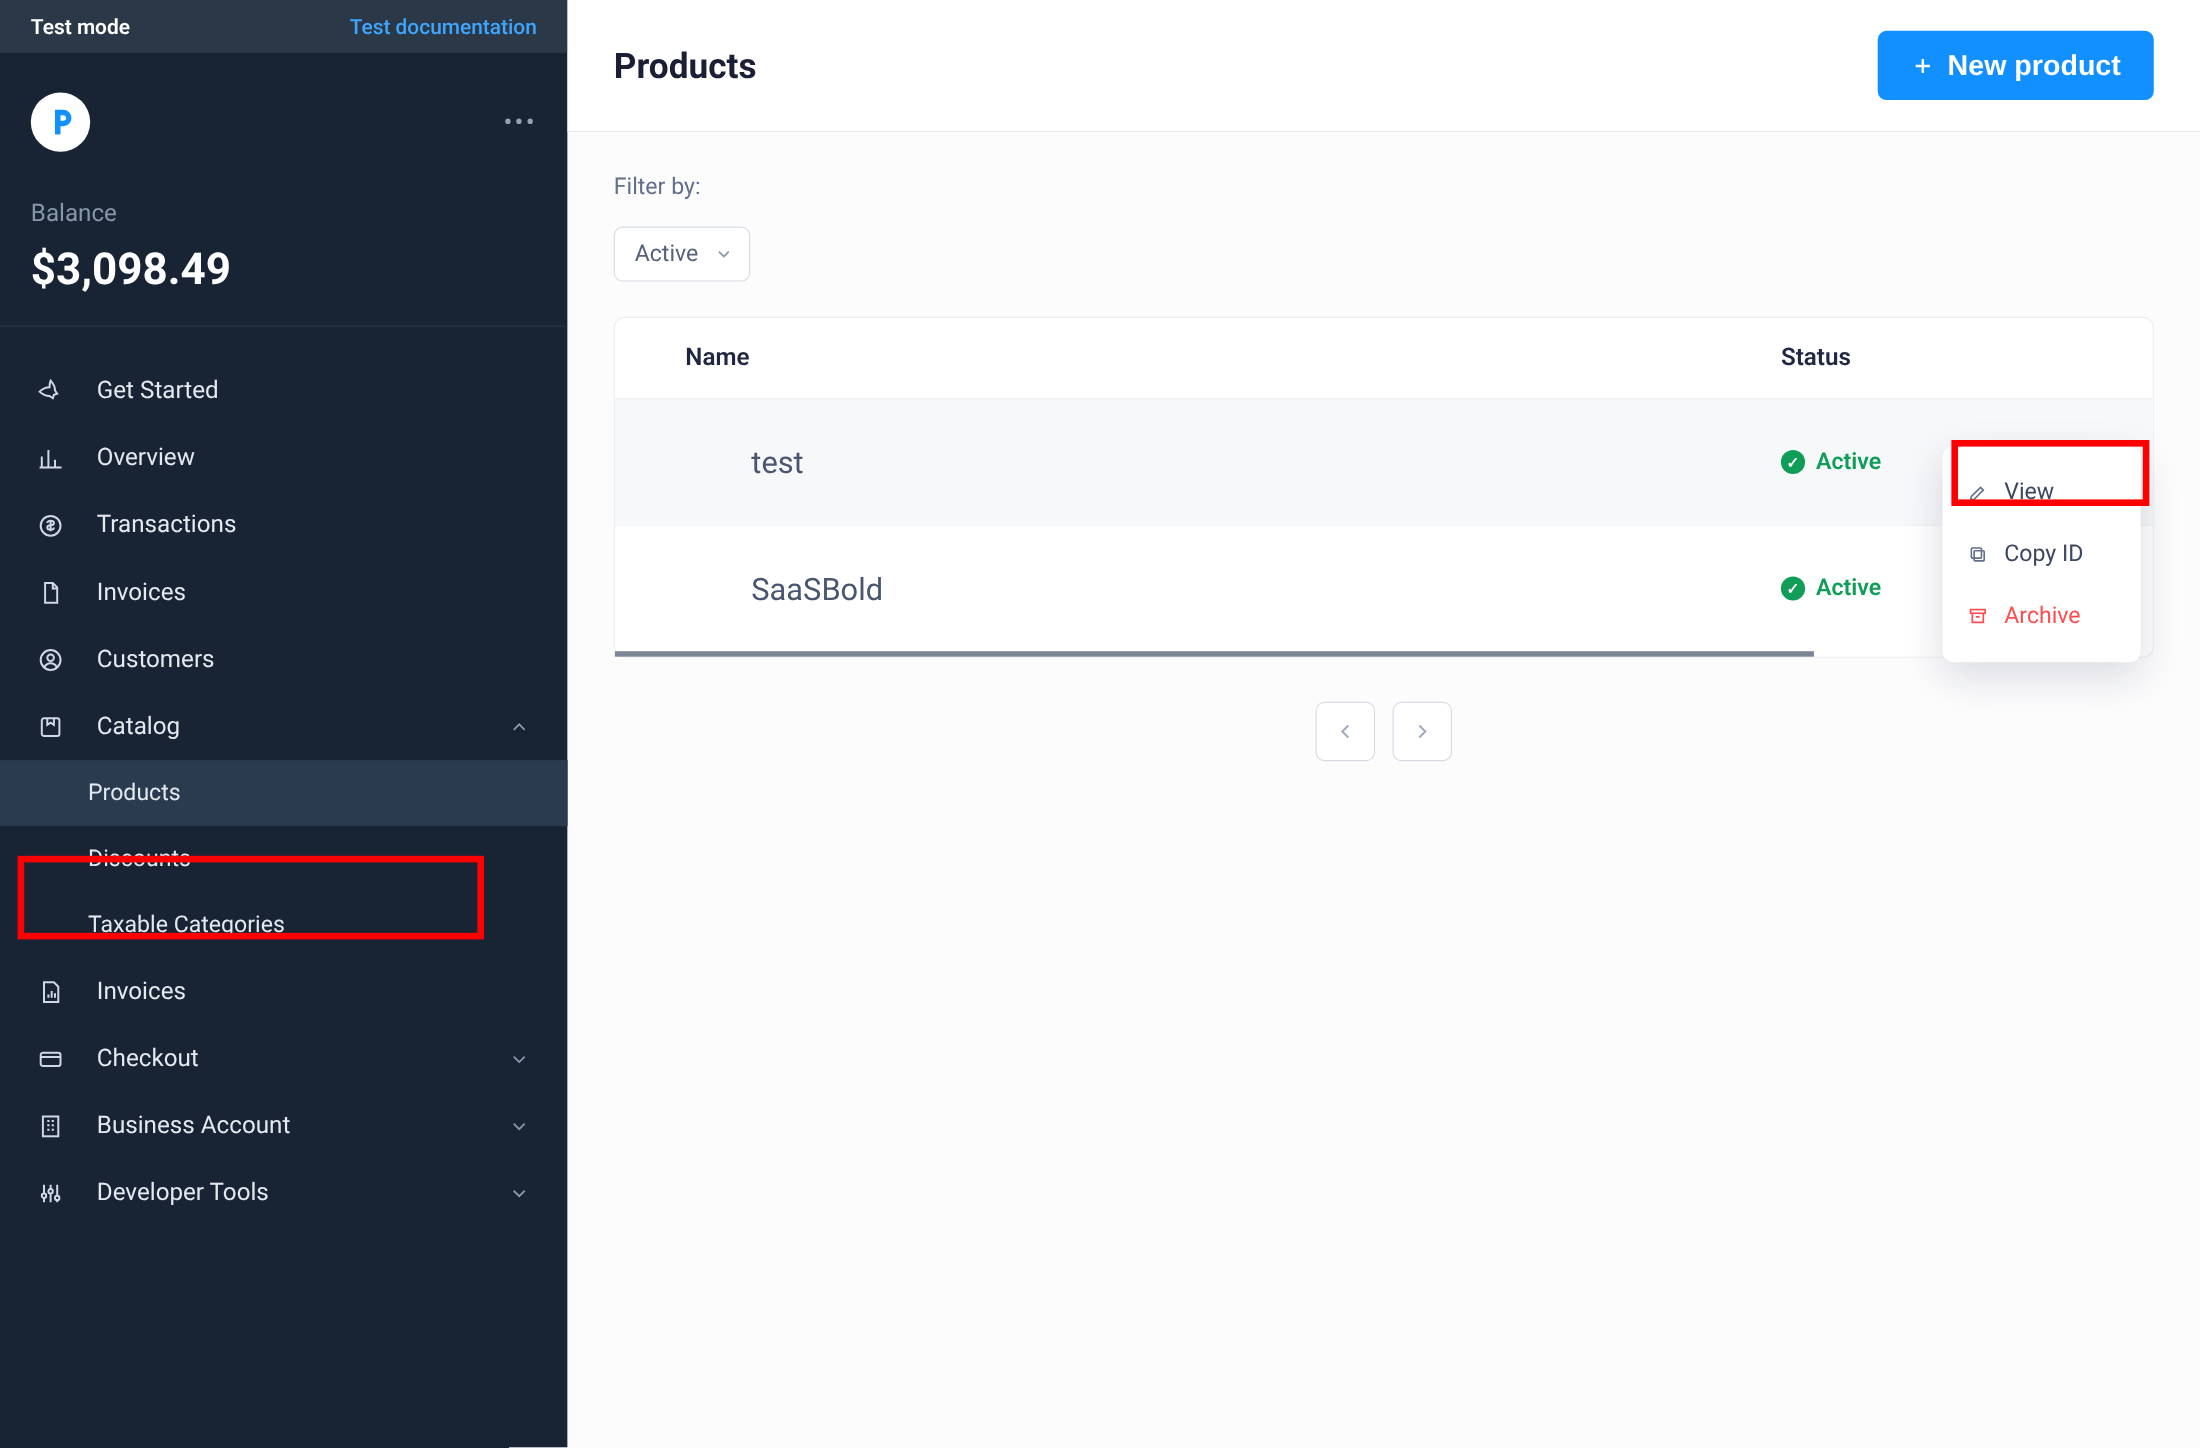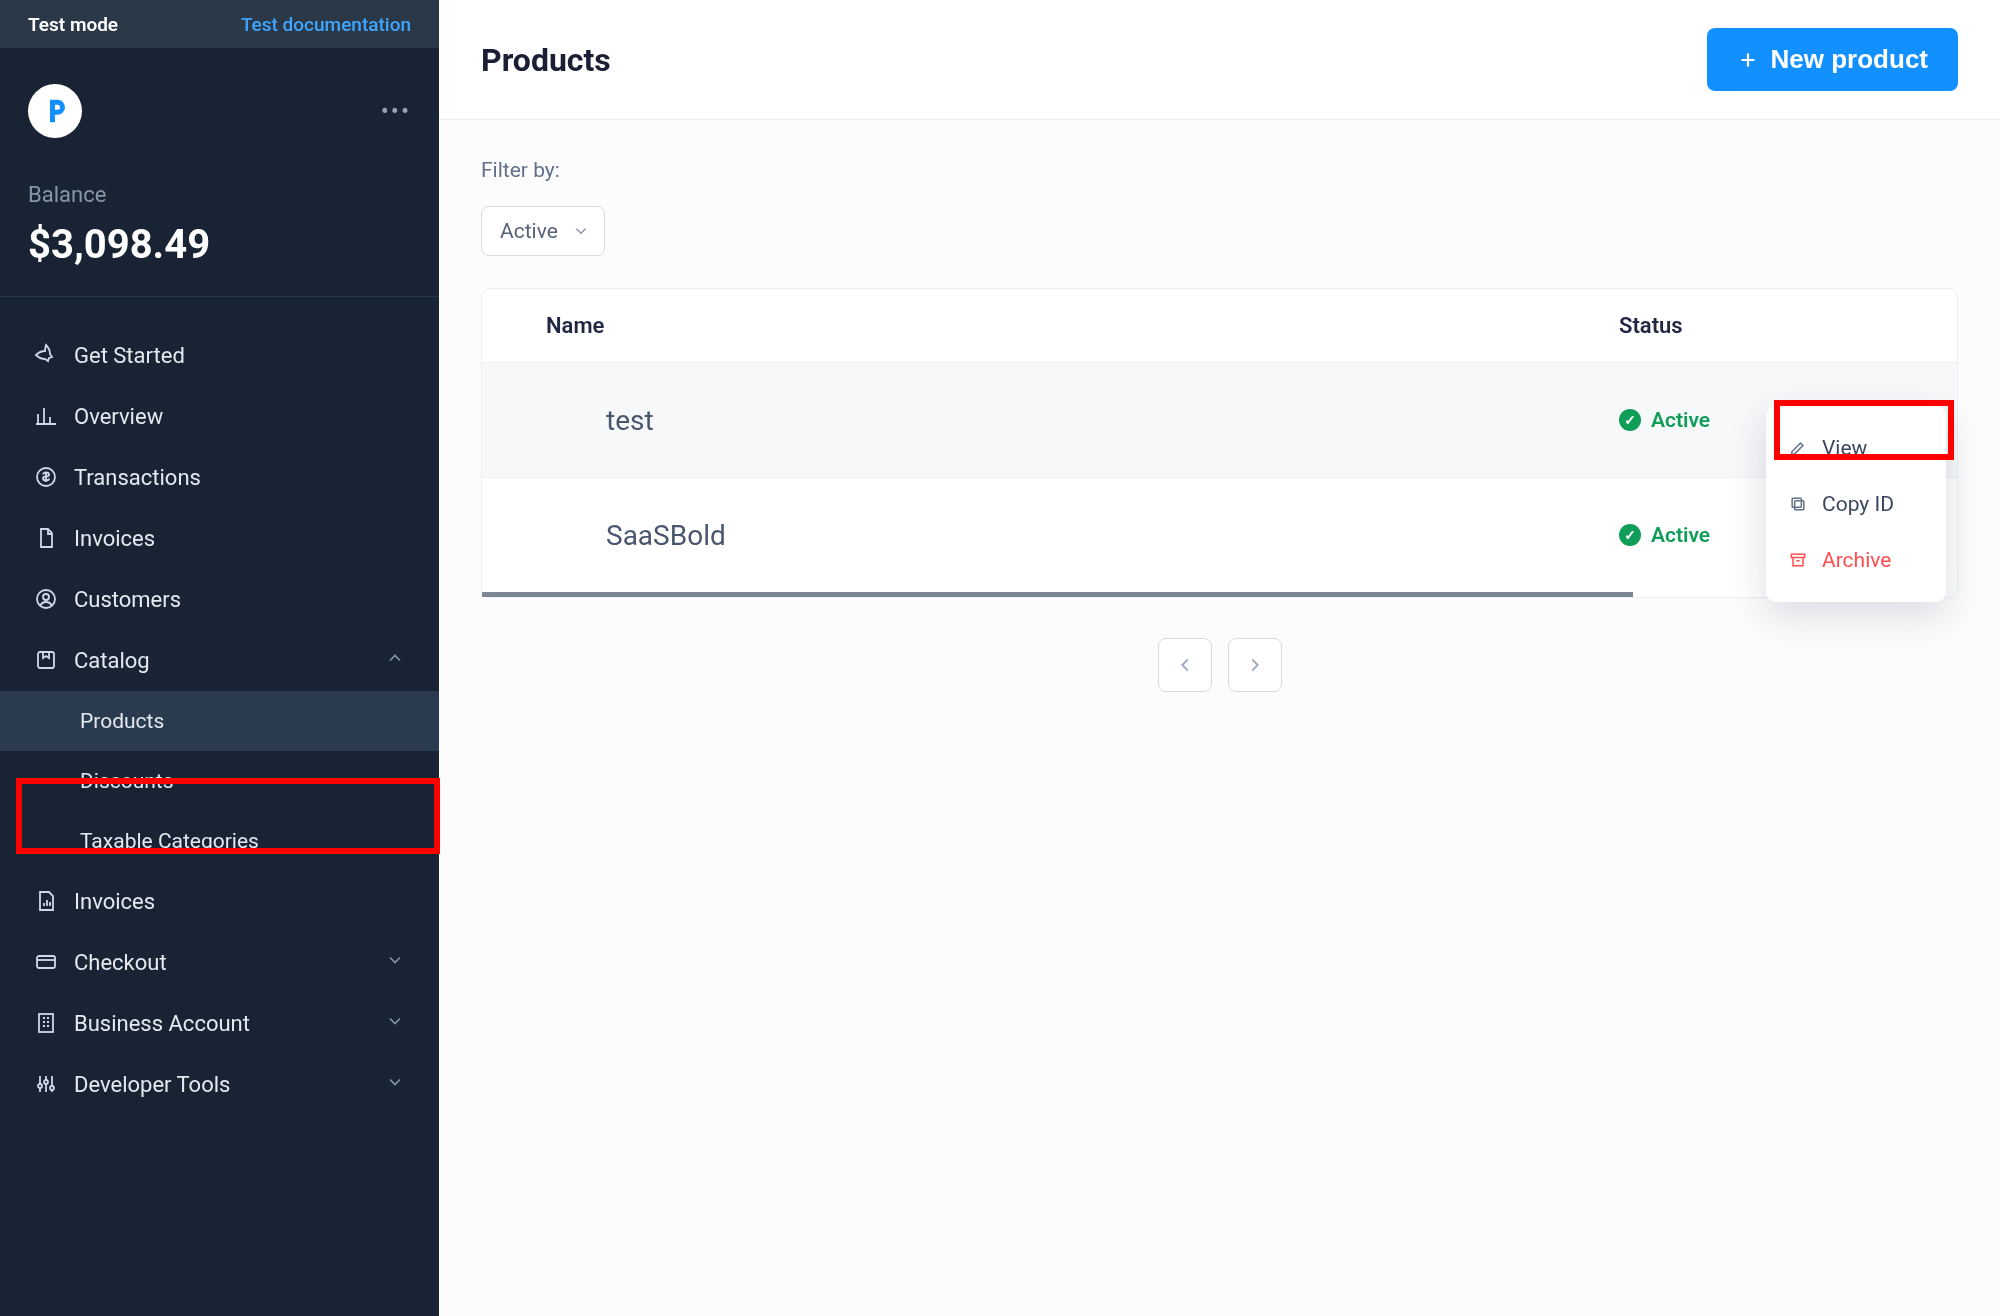--- a/index.html
+++ b/index.html
@@ -1,32 +1,32 @@
 <!DOCTYPE html>
 <html><head>
 <meta charset="utf-8">
 <style>
 * { box-sizing: border-box; margin: 0; padding: 0; }
 body { font-family: -apple-system, BlinkMacSystemFont, "Segoe UI", Roboto, sans-serif; background: #fff; color: #1a1a2e; width: 2000px; height: 1316px; overflow: hidden; position: relative; transform-origin: top left; }
 .app { display: flex; width: 100%; height: 100%; }
 
 
-.sidebar { width: 439px; background: #182433; color: #fff; display: flex; flex-direction: column; flex-shrink: 0; }
+.sidebar { width: 516px; background: #182433; color: #fff; display: flex; flex-direction: column; flex-shrink: 0; }
 .sidebar-top { background: #2b3847; display: flex; align-items: center; justify-content: space-between; padding: 0 28px; height: 48px; }
 .test-mode { font-weight: 600; font-size: 19px; color: #fff; }
 .view-docs { color: #3ea6ff; font-size: 19px; font-weight: 500; text-decoration: none; }
 .brand-row { display: flex; align-items: center; justify-content: space-between; padding: 36px 28px 0 28px; }
 .logo { width: 54px; height: 54px; border-radius: 50%; background: #fff; display: flex; align-items: center; justify-content: center; }
 .logo-glyph { width: 30px; height: 30px; }
 .brand-dots { color: #97a3b4; font-size: 24px; letter-spacing: 2px; cursor: pointer; }
 .balance { padding: 44px 28px 28px 28px; }
 .balance-label { color: #8696ab; font-size: 22px; margin-bottom: 14px; }
 .balance-amount { color: #fff; font-size: 40px; font-weight: 700; }
 .nav { padding: 28px 0; border-top: 1px solid #25374b; }
-.nav-item { display: flex; align-items: flex-start; gap: 16px; padding: 18px 34px; color: #e4e9f0; font-size: 22px; cursor: pointer; position: relative; }
+.nav-item { display: flex; align-items: center; gap: 30px; padding: 18px 34px; color: #e4e9f0; font-size: 22px; cursor: pointer; position: relative; }
 .nav-item.sub { padding-left: 80px; color: #e4e9f0; font-size: 21px; }
 .nav-item.active-sub { background: #2b3b4f; }
 .nav-icon { width: 24px; height: 24px; display: inline-flex; align-items: center; justify-content: center; flex-shrink: 0; }
 .nav-chevron { margin-left: auto; color: #8696ab; }
 .highlight-red-sidebar { position: absolute; border: 6px solid #ff0000; pointer-events: none; left: 16px; top: 778px; width: 424px; height: 76px; }
 
 
 .main { flex: 1; background: #fcfcfd; display: flex; flex-direction: column; min-width: 0; }
 .header { display: flex; align-items: center; justify-content: space-between; padding: 28px 42px; border-bottom: 1px solid #ebecef; background: #fff; }
 .page-title { font-size: 32px; font-weight: 700; color: #1a1f36; }

